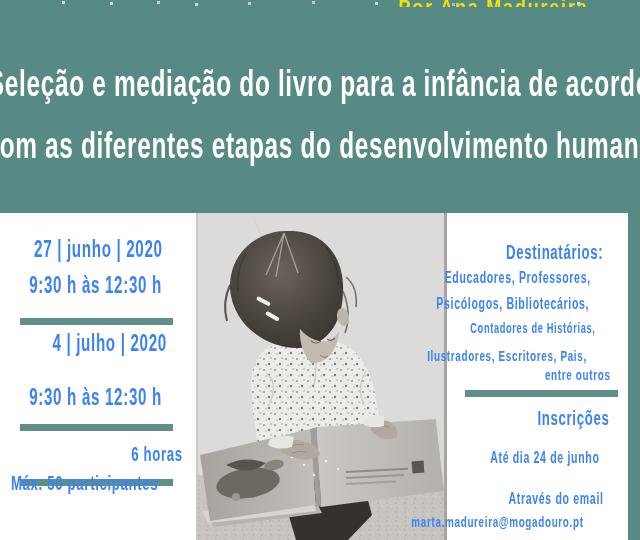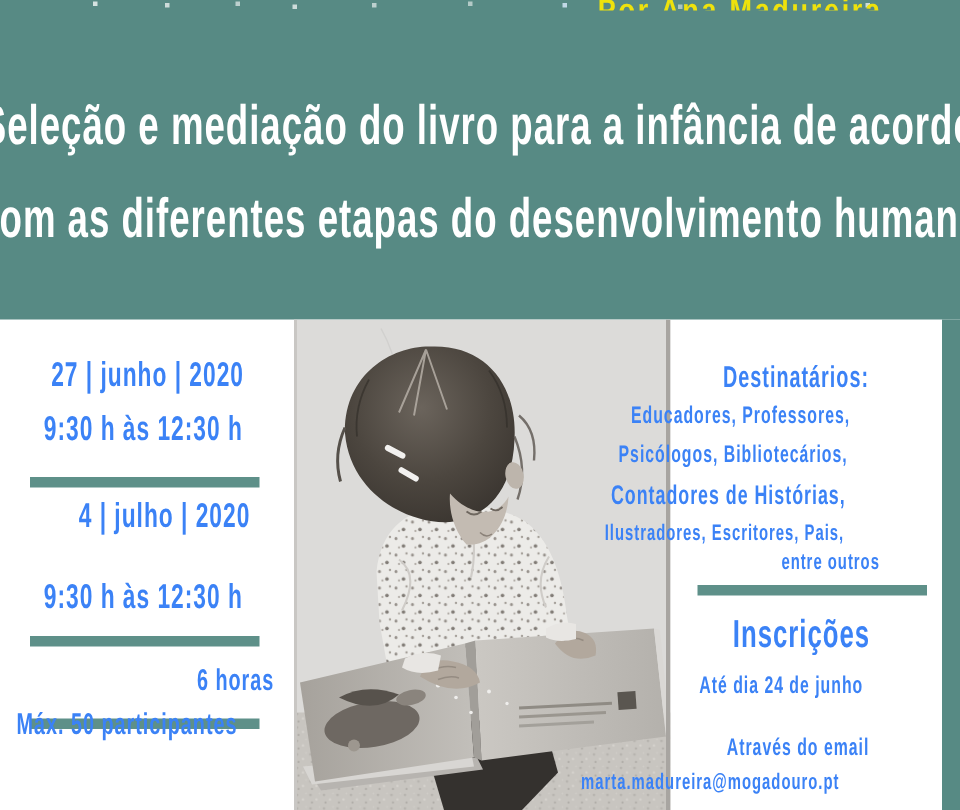--- a/index.html
+++ b/index.html
@@ -17,23 +17,23 @@
                186px 1px rgba(255,255,255,.6),250px 0 rgba(255,255,255,.55),313px 1px rgba(220,235,255,.8),
                390px 2px rgba(255,255,255,.5),515px 1px rgba(255,255,255,.7);}
   .title{position:absolute;left:0;top:0;width:640px;margin:0;text-align:center;font-weight:700;color:#ffffff;}
   .t-line{position:absolute;left:0;width:640px;display:flex;justify-content:center;}
   .t1{top:62px;} .t2{top:124px;}
   .cond{display:inline-block;white-space:nowrap;transform:scaleX(0.66);transform-origin:center;letter-spacing:1px;}
   .t-line .cond{font-size:37px;line-height:1.2;}
   
   .txt{position:absolute;display:flex;justify-content:flex-end;color:#3b82f6;font-weight:bold;}
   .left-col .txt{left:0;width:196px;}
-  .right-col .txt{left:448px;width:156px;}
+  .right-col .txt{left:472px;width:156px;}
   .divider{position:absolute;height:7px;background:#5e9089;}
-  .fs23{font-size:23px;} .fs22{font-size:26px;} .fs20{font-size:20px;} .fs19{font-size:18px;}
+  .fs23{font-size:23px;} .fs22{font-size:20px;} .fs20{font-size:20px;} .fs19{font-size:14px;}
   .fs18{font-size:16px;} .fs16{font-size:16px;} .fs15{font-size:15px;} .fs13{font-size:15px;}
   
   .photo{position:absolute;left:196px;top:213px;width:251px;height:327px;}
   .side-bar{position:absolute;left:628px;top:213px;width:12px;height:327px;background:#578a84;}
 </style>
 </head>
 <body>
 
 <div class="poster">
 

